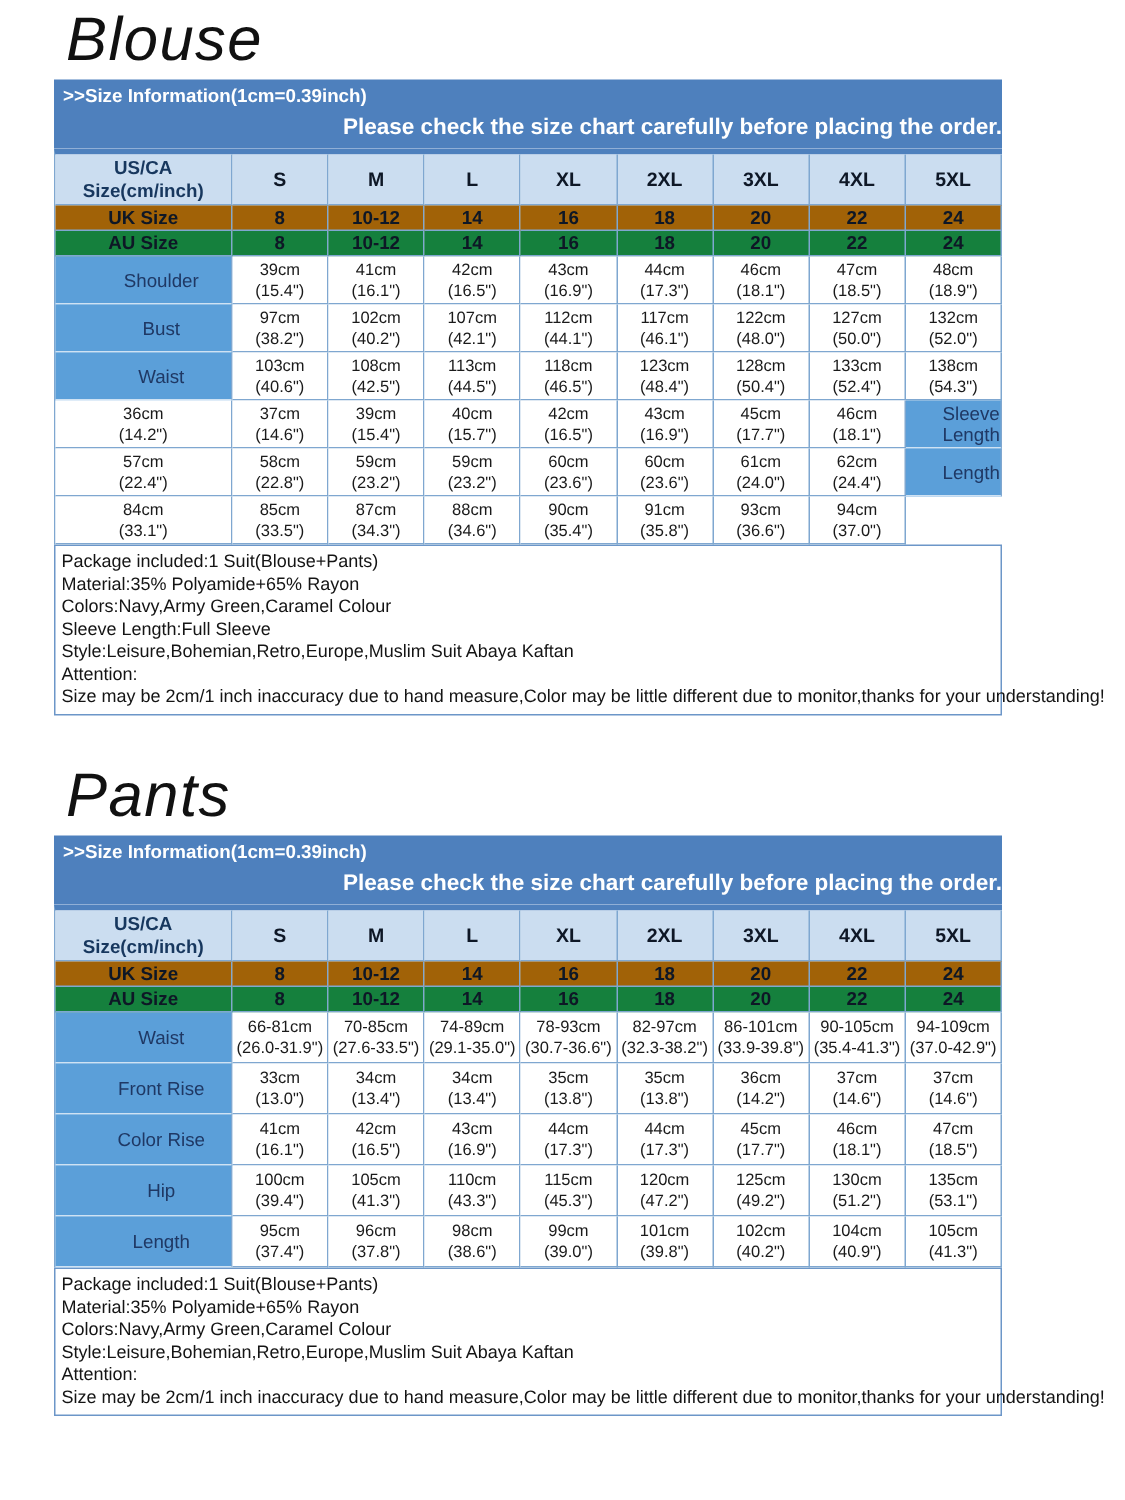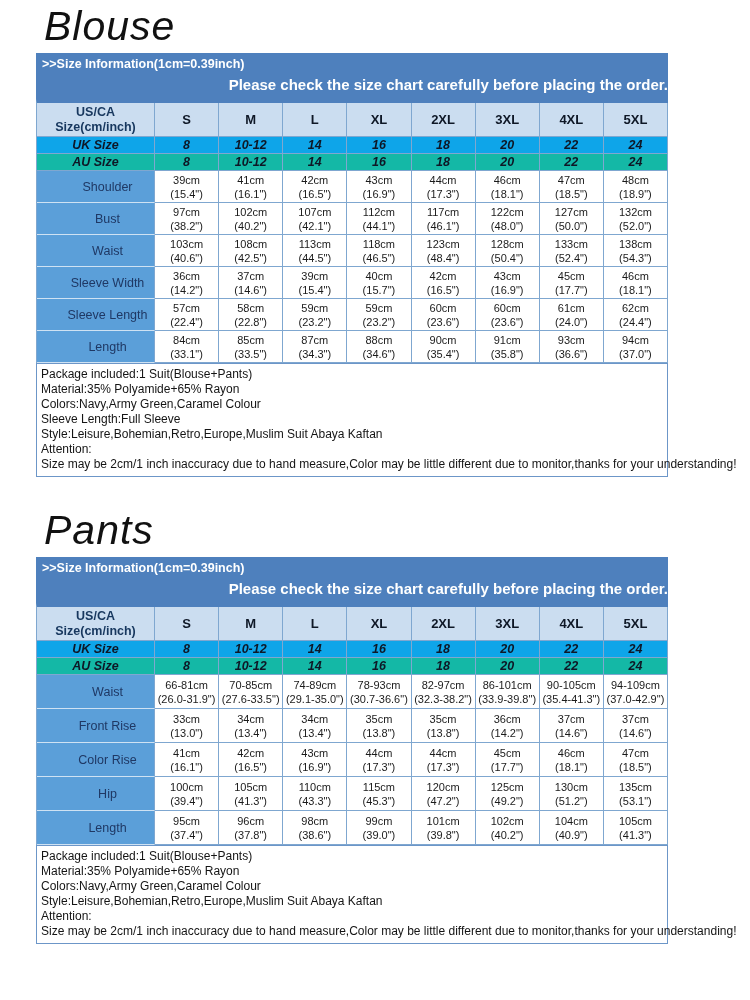--- a/index.html
+++ b/index.html
@@ -11,22 +11,22 @@
 
   .banner{background:#4E80BD;color:#ffffff;margin-top:1px;}
   .banner-line1{font-size:12.5px;font-weight:bold;padding:4px 0 3px 6px;}
   .banner-line2{font-size:15px;font-weight:bold;padding:2px 0 6px 6px;text-align:right;}
 
   .size-table{display:grid;grid-template-columns:118px repeat(8,1fr);border-top:4px solid #4E80BD;border-left:1px solid #7FA7D0;background:#fff;}
   .size-table > div{border-right:1px solid #7FA7D0;border-bottom:1px solid #7FA7D0;display:flex;align-items:center;justify-content:center;text-align:center;box-sizing:border-box;}
 
   .corner-cell{background:#CBDDF0;flex-direction:column;min-height:34px;color:#17375E;font-weight:bold;font-size:12.5px;line-height:15px;}
   .size-head{background:#CBDDF0;min-height:34px;font-weight:bold;font-size:13px;color:#0e1726;}
-  .uk-cell{background:#0ea5e9;min-height:17px;font-weight:bold;font-size:12.5px;color:#0e1726;font-style:italic;}
-  .au-cell{background:#14b8a6;min-height:17px;font-weight:bold;font-size:12.5px;color:#0e1726;font-style:italic;}
+  .uk-cell{background:#a16207;min-height:17px;font-weight:bold;font-size:12.5px;color:#0e1726;}
+  .au-cell{background:#15803d;min-height:17px;font-weight:bold;font-size:12.5px;color:#0e1726;}
   .row-label{background:#5B9FD9;justify-content:flex-start;text-align:left;padding-left:24px;color:#1F3864;font-size:12.5px;min-height:32px;border-bottom-color:#cfe2f3 !important;}
   .size-table .row-label:last-of-type{border-bottom-color:#7FA7D0 !important;}
   .data-cell{background:#ffffff;flex-direction:column;font-size:11px;color:#1a1a1a;line-height:14px;min-height:32px;}
   .pants .data-cell, .pants .row-label{min-height:34px;}
 
   .notes-box{border:1px solid #6C96C8;padding:3px 10px 4px 4px;margin-top:0;}
   .note-line{font-size:12px;color:#141414;line-height:15px;white-space:nowrap;}
 
   .section-gap{height:27px;}
 </style>
@@ -165,21 +165,20 @@
             <span>(50.4")</span>
           </div>
           <div class="data-cell">
             <span>133cm</span>
             <span>(52.4")</span>
           </div>
           <div class="data-cell">
             <span>138cm</span>
             <span>(54.3")</span>
           </div>
-          <div class="row-label">Sleeve Width</div>
           <div class="data-cell">
             <span>36cm</span>
             <span>(14.2")</span>
           </div>
           <div class="data-cell">
             <span>37cm</span>
             <span>(14.6")</span>
           </div>
           <div class="data-cell">
             <span>39cm</span>

